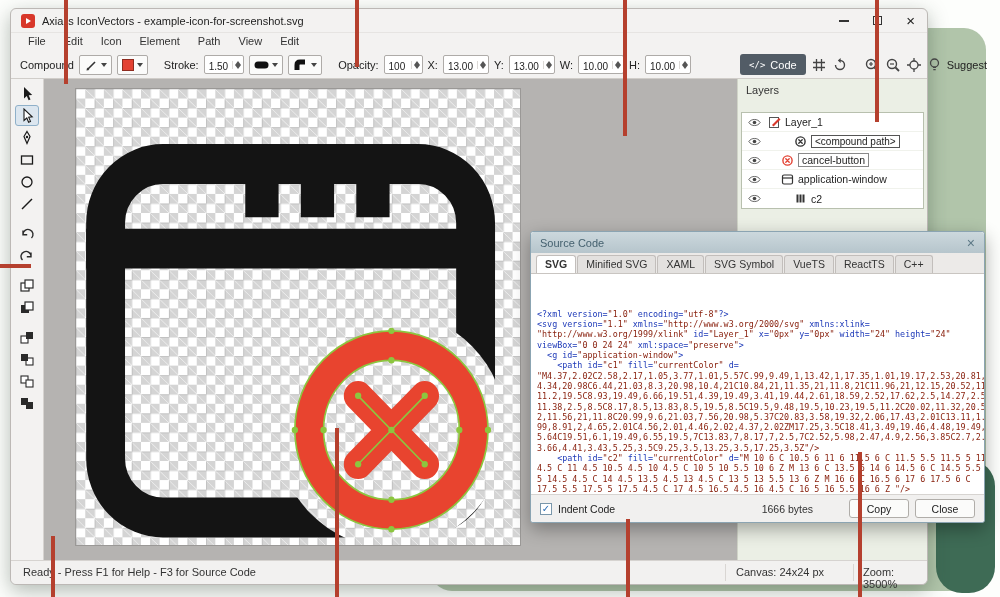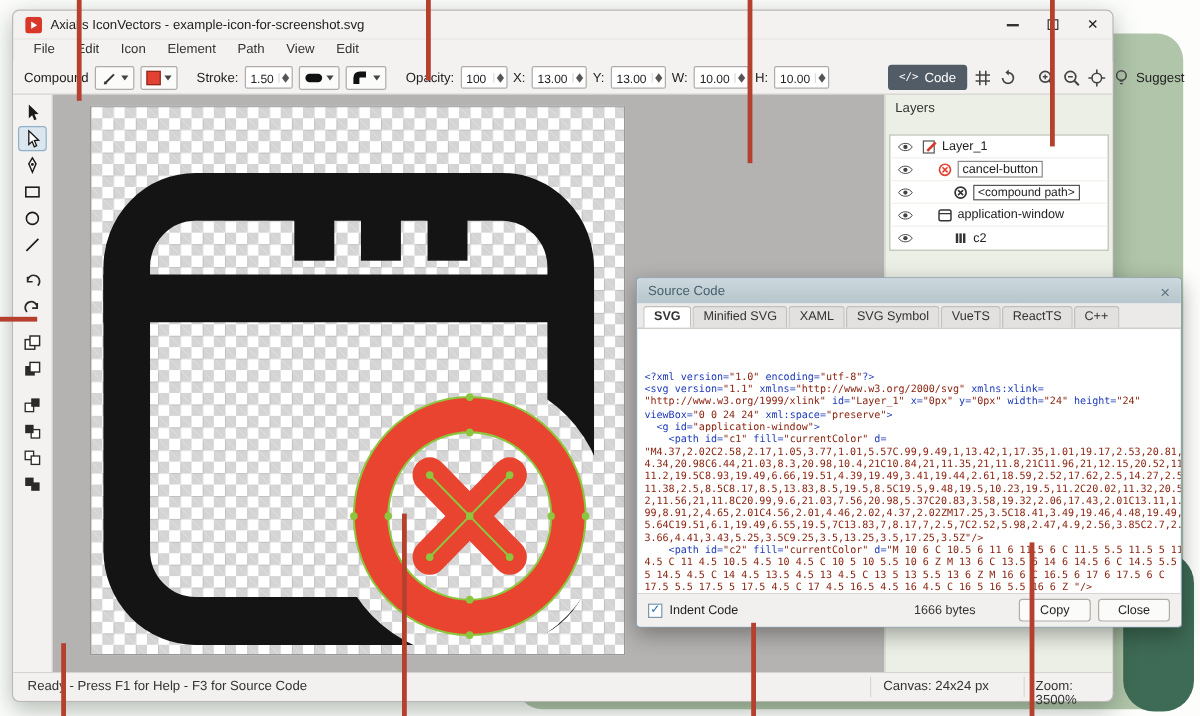--- a/index.html
+++ b/index.html
@@ -411,42 +411,42 @@
           </span>
         <span>Layer_1</span>
       </div>
       <div class="layer-row">
         <span class="eye">
             <svg width="13" height="13" viewBox="0 0 16 16">
               <path d="M1 8 C4 3 12 3 15 8 C12 13 4 13 1 8Z" fill="none" stroke="#444"></path>
               <circle cx="8" cy="8" r="2.2" fill="#444"></circle>
             </svg>
           </span>
-        <span class="layer-icon ind1">
+        <span class="layer-icon ind2">
             <svg width="13" height="13">
-              <circle cx="6.5" cy="6.5" r="4.6" fill="none" stroke="#E34132" stroke-width="1.4"></circle>
-              <path d="M4.8 4.8 L8.2 8.2 M8.2 4.8 L4.8 8.2" stroke="#E34132" stroke-width="1.4" stroke-linecap="round"></path>
-            </svg>
-          </span>
-        <span class="lbl-box">cancel-button</span>
+              <circle cx="6.5" cy="6.5" r="4.6" fill="none" stroke="#333" stroke-width="1.4"></circle>
+              <path d="M4.8 4.8 L8.2 8.2 M8.2 4.8 L4.8 8.2" stroke="#333" stroke-width="1.4" stroke-linecap="round"></path>
+            </svg>
+          </span>
+        <span class="lbl-chip">&lt;compound path&gt;</span>
       </div>
       <div class="layer-row">
         <span class="eye">
             <svg width="13" height="13" viewBox="0 0 16 16">
               <path d="M1 8 C4 3 12 3 15 8 C12 13 4 13 1 8Z" fill="none" stroke="#444"></path>
               <circle cx="8" cy="8" r="2.2" fill="#444"></circle>
             </svg>
           </span>
-        <span class="layer-icon ind2">
+        <span class="layer-icon ind1">
             <svg width="13" height="13">
-              <circle cx="6.5" cy="6.5" r="4.6" fill="none" stroke="#333" stroke-width="1.4"></circle>
-              <path d="M4.8 4.8 L8.2 8.2 M8.2 4.8 L4.8 8.2" stroke="#333" stroke-width="1.4" stroke-linecap="round"></path>
-            </svg>
-          </span>
-        <span class="lbl-chip">&lt;compound path&gt;</span>
+              <circle cx="6.5" cy="6.5" r="4.6" fill="none" stroke="#E34132" stroke-width="1.4"></circle>
+              <path d="M4.8 4.8 L8.2 8.2 M8.2 4.8 L4.8 8.2" stroke="#E34132" stroke-width="1.4" stroke-linecap="round"></path>
+            </svg>
+          </span>
+        <span class="lbl-box">cancel-button</span>
       </div>
       <div class="layer-row">
         <span class="eye">
             <svg width="13" height="13" viewBox="0 0 16 16">
               <path d="M1 8 C4 3 12 3 15 8 C12 13 4 13 1 8Z" fill="none" stroke="#444"></path>
               <circle cx="8" cy="8" r="2.2" fill="#444"></circle>
             </svg>
           </span>
         <span class="layer-icon ind1">
             <svg width="13" height="13">

